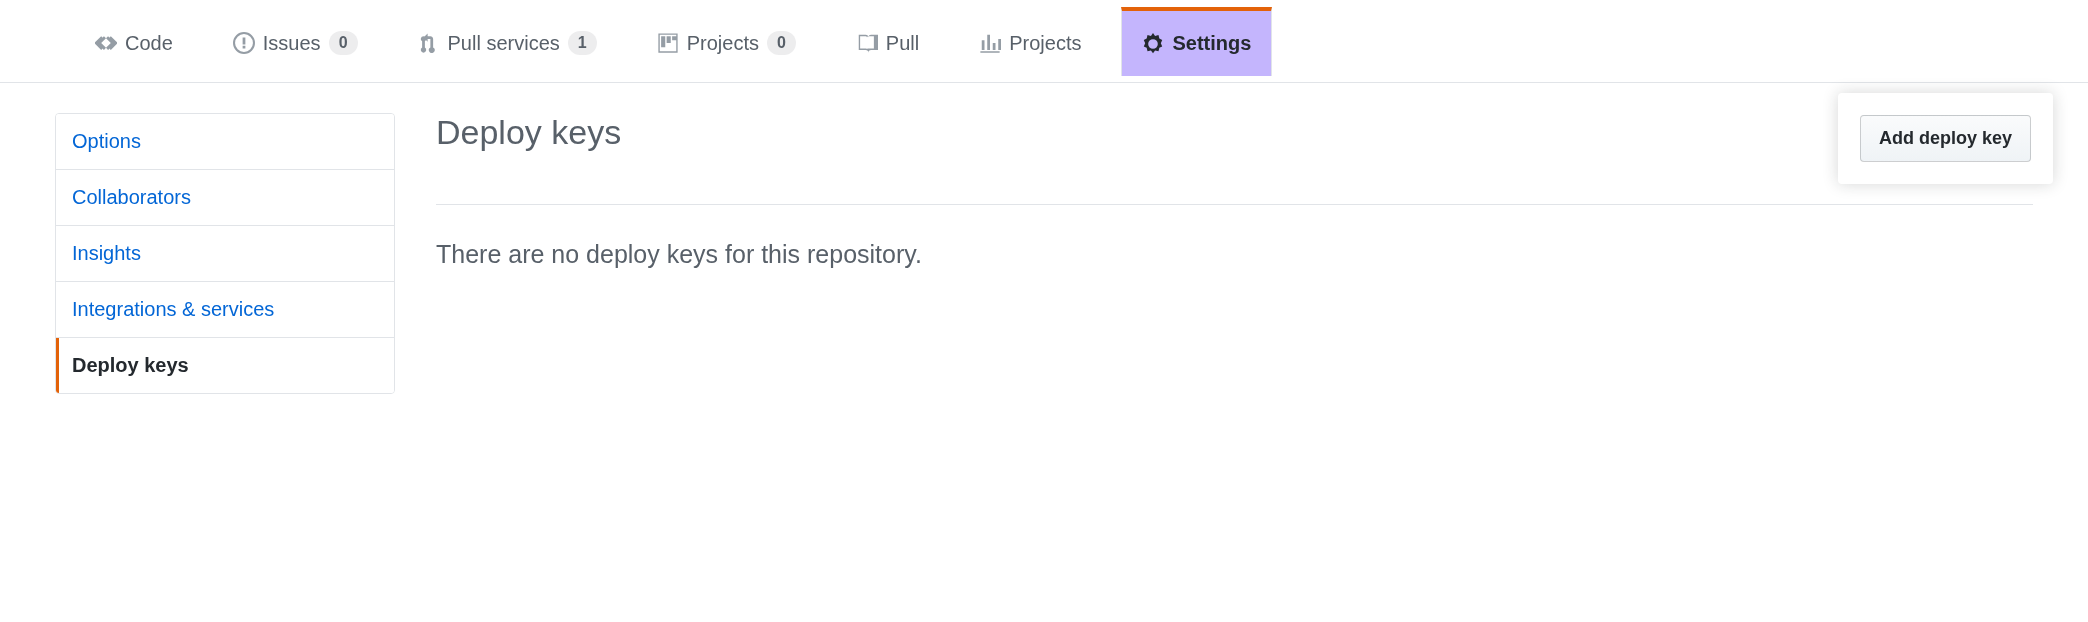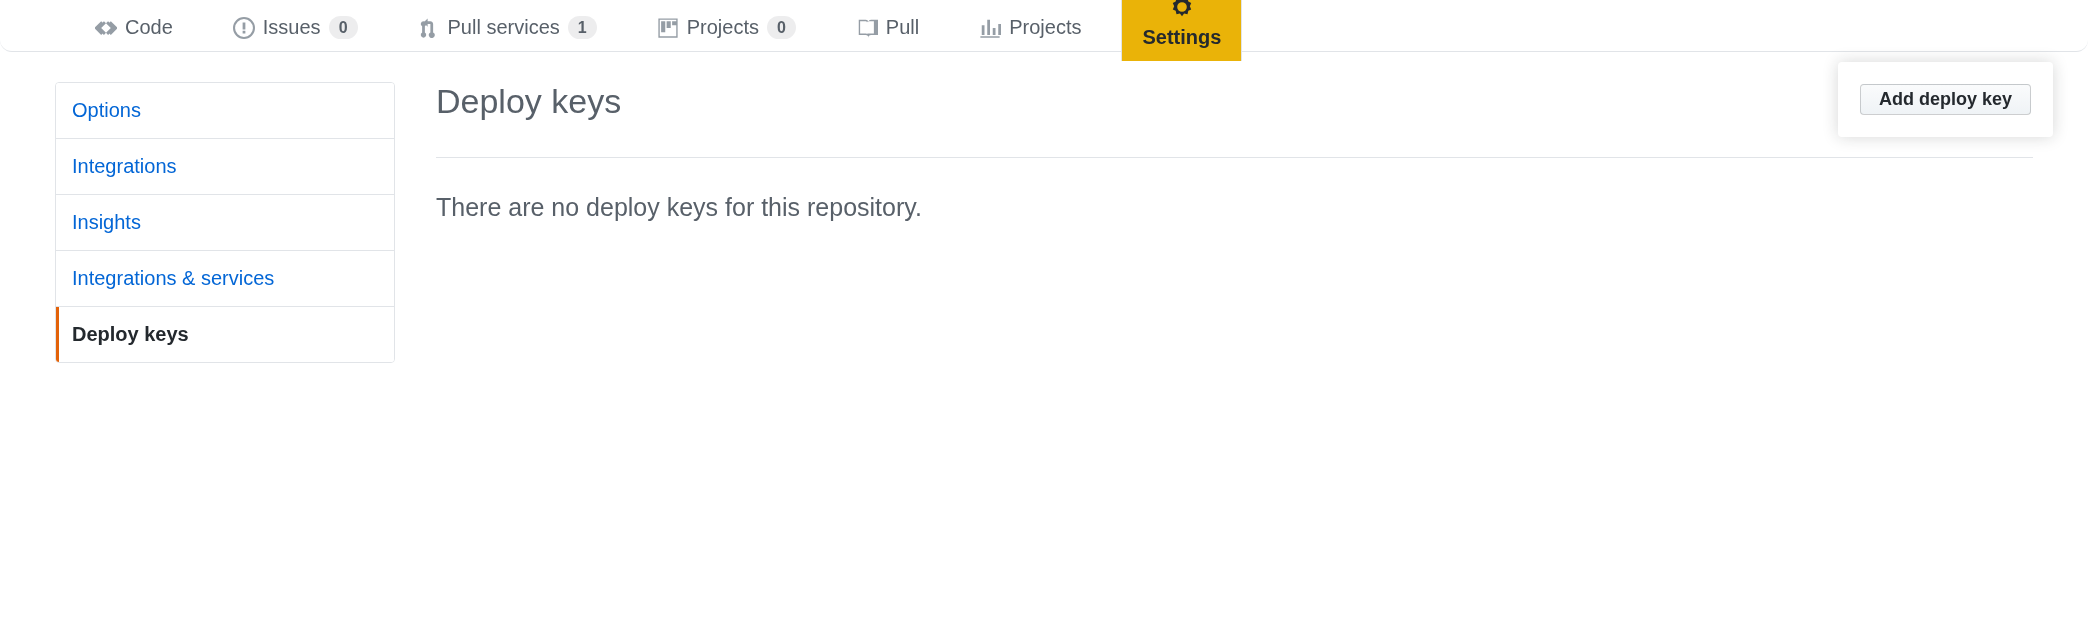--- a/index.html
+++ b/index.html
@@ -7,45 +7,43 @@
     font-family: -apple-system, BlinkMacSystemFont, "Segoe UI", Helvetica, Arial, sans-serif;
     background: #fff;
     color: #24292e;
     width: 2088px;
   }
   .repo-nav {
     display: flex;
     align-items: center;
     border-bottom: 1px solid #e1e4e8;
     padding: 0 0 0 75px;
-    height: 52px;
-    border-radius: 12px;
+    height: 83px;
   }
   .repo-nav-item {
     display: flex;
     align-items: center;
     padding: 0 20px;
     height: 68px;
     color: #586069;
     font-size: 20px;
     cursor: pointer;
     gap: 8px;
     margin-right: 20px;
     border-top: 4px solid transparent;
   }
   .repo-nav-item.selected {
-    background: #eab308;
+    background: #c4b5fd;
     border-top: 4px solid #e36209;
     border-left: 1px solid #e1e4e8;
     border-right: 1px solid #e1e4e8;
     color: #24292e;
     font-weight: 600;
     margin-bottom: -1px;
     height: 69px;
-    flex-direction: column;
   }
   .repo-nav-item .icon svg {
     width: 22px;
     height: 22px;
     fill: #959da5;
     display: block;
   }
   .repo-nav-item.selected .icon svg { fill: #24292e; }
   .counter {
     background: rgba(27,31,35,0.08);
@@ -104,21 +102,21 @@
     padding: 22px;
     box-shadow: 0 0 16px rgba(27,31,35,0.18);
     border-radius: 4px;
     margin-top: -20px;
     margin-right: -20px;
   }
   .btn {
     background: linear-gradient(#fafbfc, #eff3f6);
     border: 1px solid rgba(27,31,35,0.2);
     border-radius: 4px;
-    padding: 4px 18px;
+    padding: 12px 18px;
     font-size: 18px;
     font-weight: 600;
     color: #24292e;
     cursor: pointer;
   }
   .empty-msg {
     margin-top: 35px;
     font-size: 25px;
     color: #586069;
   }
@@ -194,21 +192,21 @@
     <span>Settings</span>
   </div>
 </nav>
 
 <div class="layout">
   <aside class="sidebar">
     <div class="sidebar-item">
       <span>Options</span>
     </div>
     <div class="sidebar-item">
-      <span>Integrations</span>
+      <span>Collaborators</span>
     </div>
     <div class="sidebar-item">
       <span>Insights</span>
     </div>
     <div class="sidebar-item">
       <span>Integrations &amp; services</span>
     </div>
     <div class="sidebar-item active">
       <span>Deploy keys</span>
     </div>

